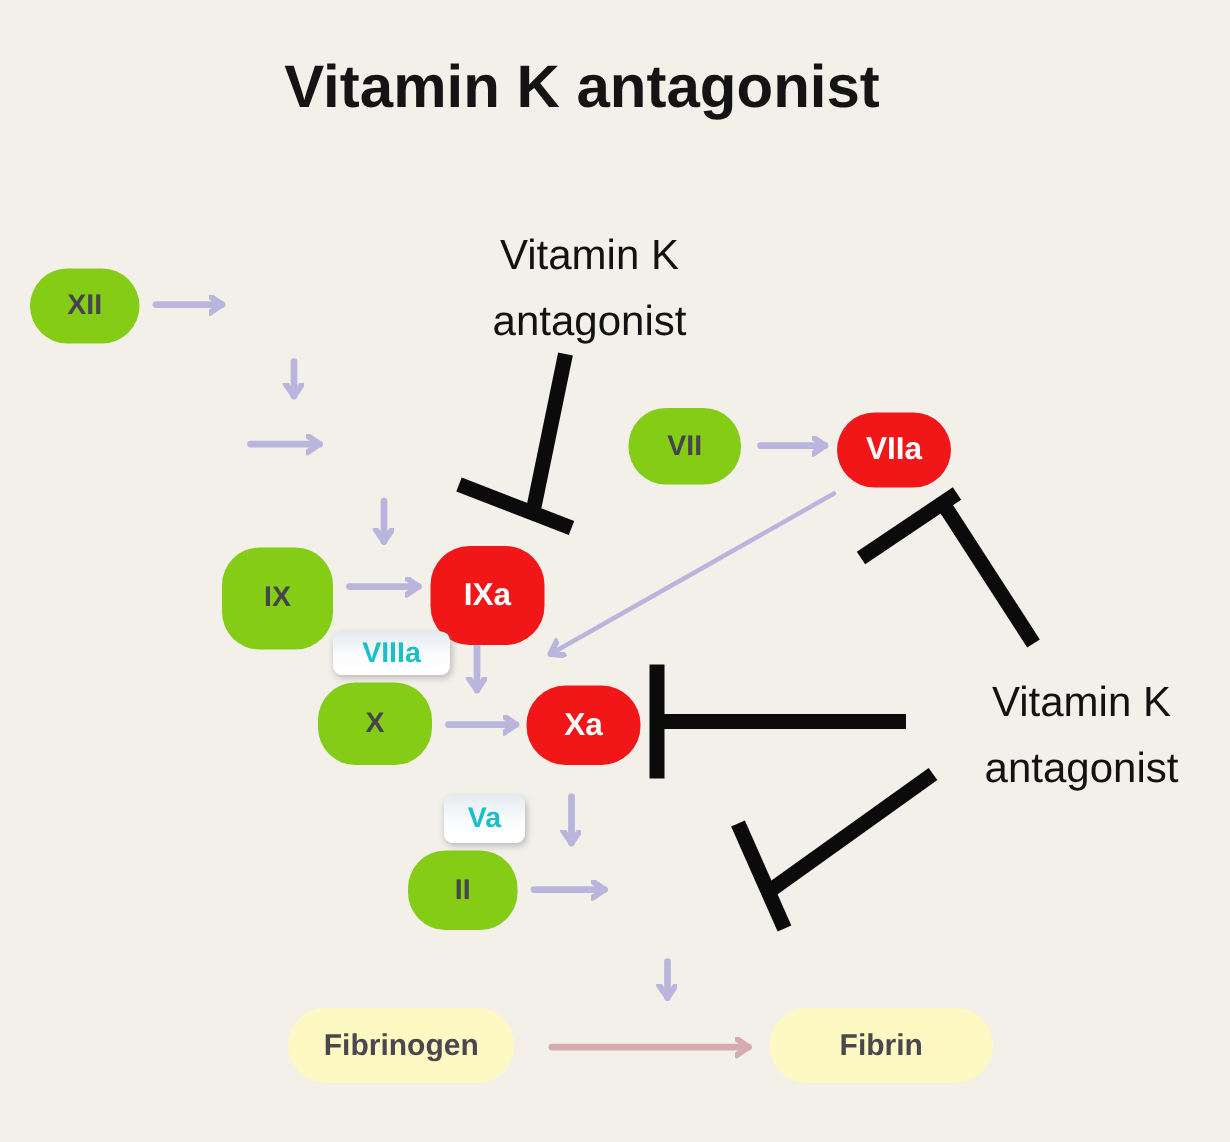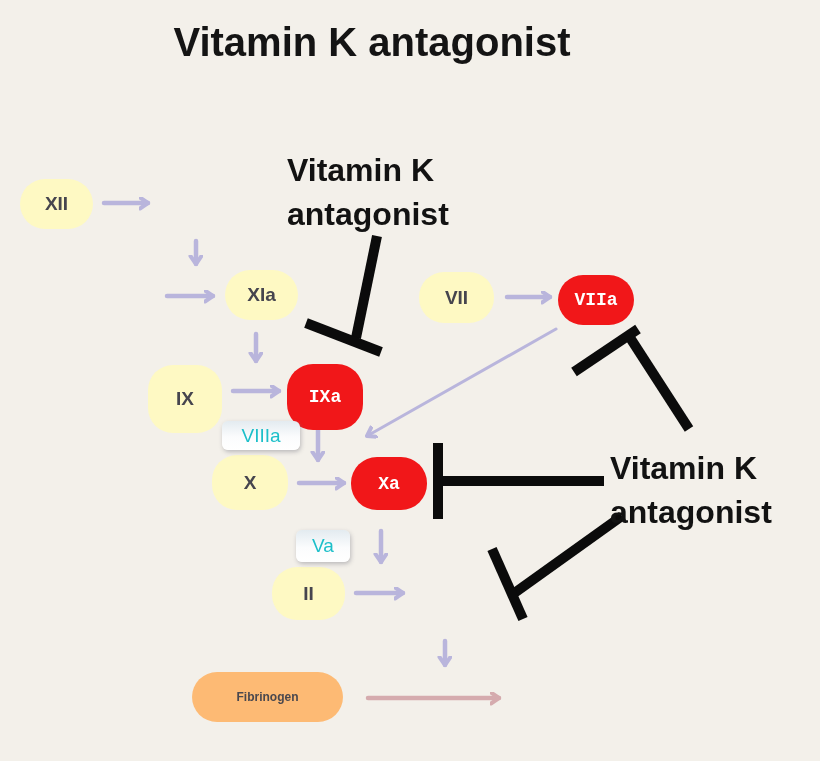--- a/index.html
+++ b/index.html
@@ -9,68 +9,68 @@
   }
   .stage{
     position:relative;
     width:820px;height:761px;
     background:#f3f0ea;
     overflow:hidden;
   }
   .title{
     position:absolute;
     left:172px;top:20px;width:400px;
-    margin:0;
+    margin:16px;
     text-align:center;
     font-size:40px;font-weight:bold;
     color:#141414;
     letter-spacing:0px;
   }
   .overlay{
     position:absolute;left:0;top:0;
   }
   .node{
     position:absolute;
     display:flex;align-items:center;justify-content:center;
     font-weight:bold;
     box-sizing:border-box;
   }
   .factor{
-    background:#fef9c3;
+    background:#84cc16;
     color:#46454e;
     border-radius:25px;
     font-size:19px;
   }
   .active{
     background:#f11719;
     color:#ffffff;
     border-radius:26px;
-    font-size:18px;
-    font-family:Liberation Mono, monospace;
+    font-size:21px;
   }
   .substrate{
-    background:#fdba74;
+    background:#fef9c3;
     color:#4a484e;
     border-radius:25px;
-    font-size:12px;
+    font-size:20px;
   }
   .cofactor{
     position:absolute;
     display:flex;align-items:center;justify-content:center;
     background:linear-gradient(180deg,#e3ebf0 0%,#fbfcfd 55%,#ffffff 100%);
     border-radius:6px;
     box-shadow:1px 2px 4px rgba(120,120,130,.45);
     color:#1cbfc9;
-    font-weight:normal;
+    font-weight:bold;
     font-size:19px;
   }
   .annot{
     position:absolute;
-    font-weight:bold;
-    font-size:32px;
+    text-align:center;
+    font-weight:normal;
+    font-size:28px;
     line-height:44px;
     color:#121212;
   }
 </style>
 </head>
 <body>
 
 <div class="stage">
 
   <h1 class="title">Vitamin K antagonist</h1>
@@ -116,29 +116,29 @@
         <line x1="438" y1="443" x2="438" y2="519"></line>
       </g>
       <g>
         <line x1="622" y1="516" x2="513" y2="594"></line>
         <line x1="492" y1="549" x2="523" y2="619"></line>
       </g>
     </g>
   </svg>
 
   <div class="node factor" style="left:20px;top:179px;width:73px;height:50px">XII</div>
-  <div class="node factor" style="left:225px;top:270px;width:73px;height:50px">XIa</div>
   <div class="node factor" style="left:148px;top:365px;width:74px;height:68px">IX</div>
   <div class="node active" style="left:287px;top:364px;width:76px;height:66px">IXa</div>
   <div class="node factor" style="left:419px;top:272px;width:75px;height:51px">VII</div>
   <div class="node active" style="left:558px;top:275px;width:76px;height:50px">VIIa</div>
   <div class="node factor" style="left:212px;top:455px;width:76px;height:55px">X</div>
   <div class="node active" style="left:351px;top:457px;width:76px;height:53px">Xa</div>
   <div class="node factor" style="left:272px;top:567px;width:73px;height:53px">II</div>
   <div class="node substrate" style="left:192px;top:672px;width:151px;height:50px">Fibrinogen</div>
+  <div class="node substrate" style="left:513px;top:672px;width:149px;height:50px">Fibrin</div>
 
   <div class="cofactor" style="left:222px;top:421px;width:78px;height:29px">VIIIa</div>
   <div class="cofactor" style="left:296px;top:530px;width:54px;height:32px">Va</div>
 
   <div class="annot" style="left:287px;top:148px;width:212px">
     <div>Vitamin K</div>
     <div>antagonist</div>
   </div>
   <div class="annot" style="left:610px;top:446px;width:222px">
     <div>Vitamin K</div>

